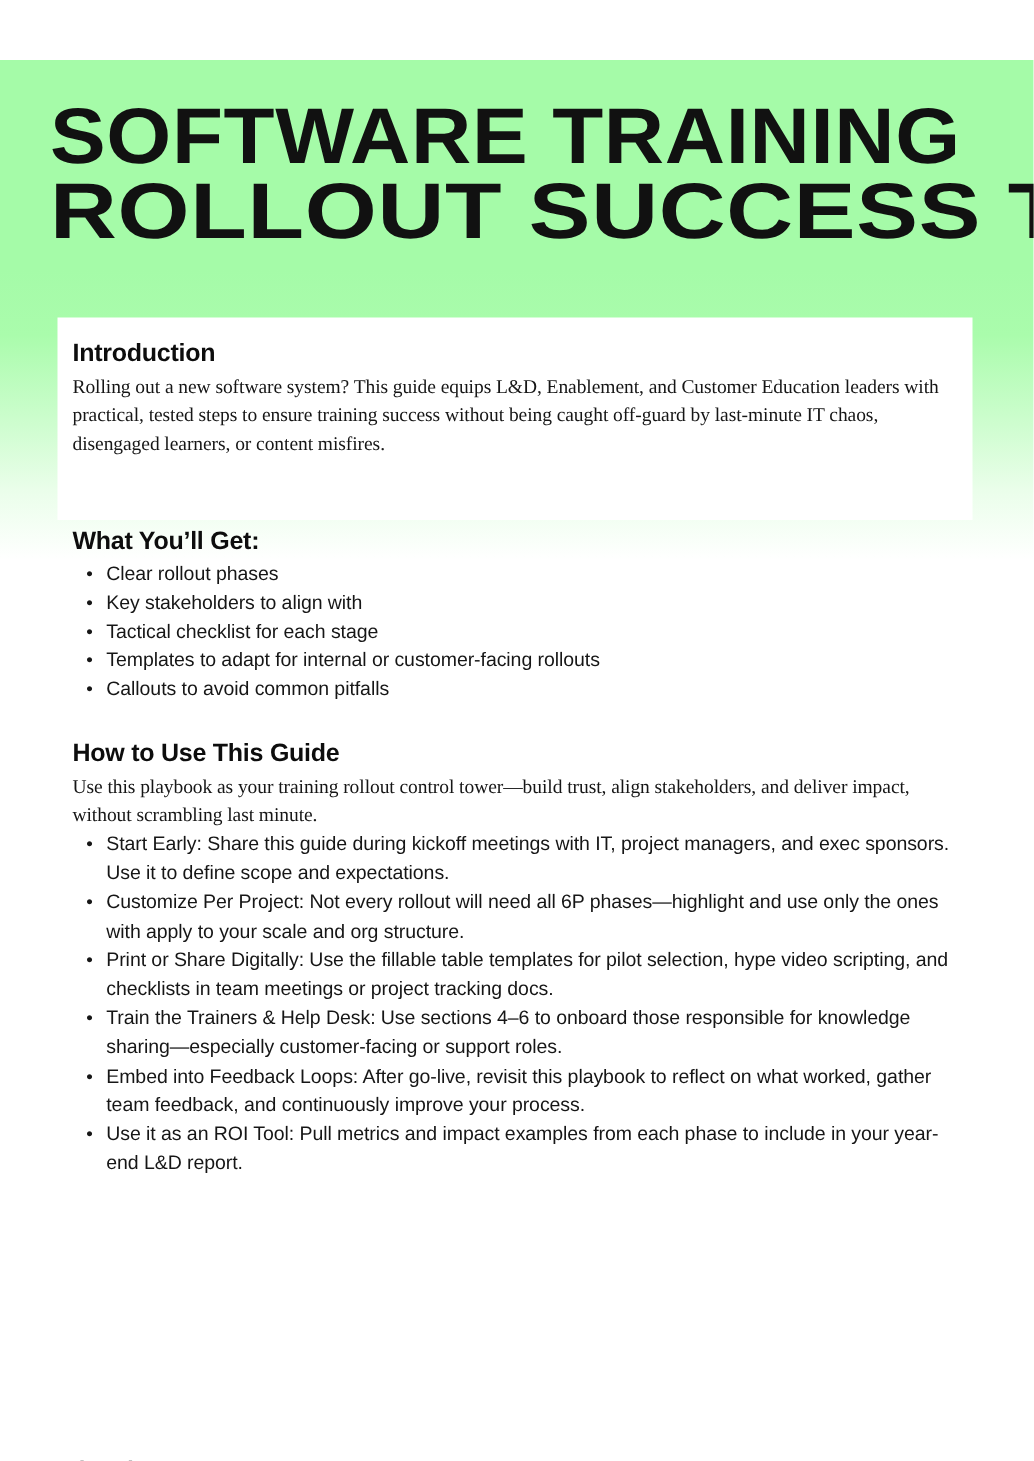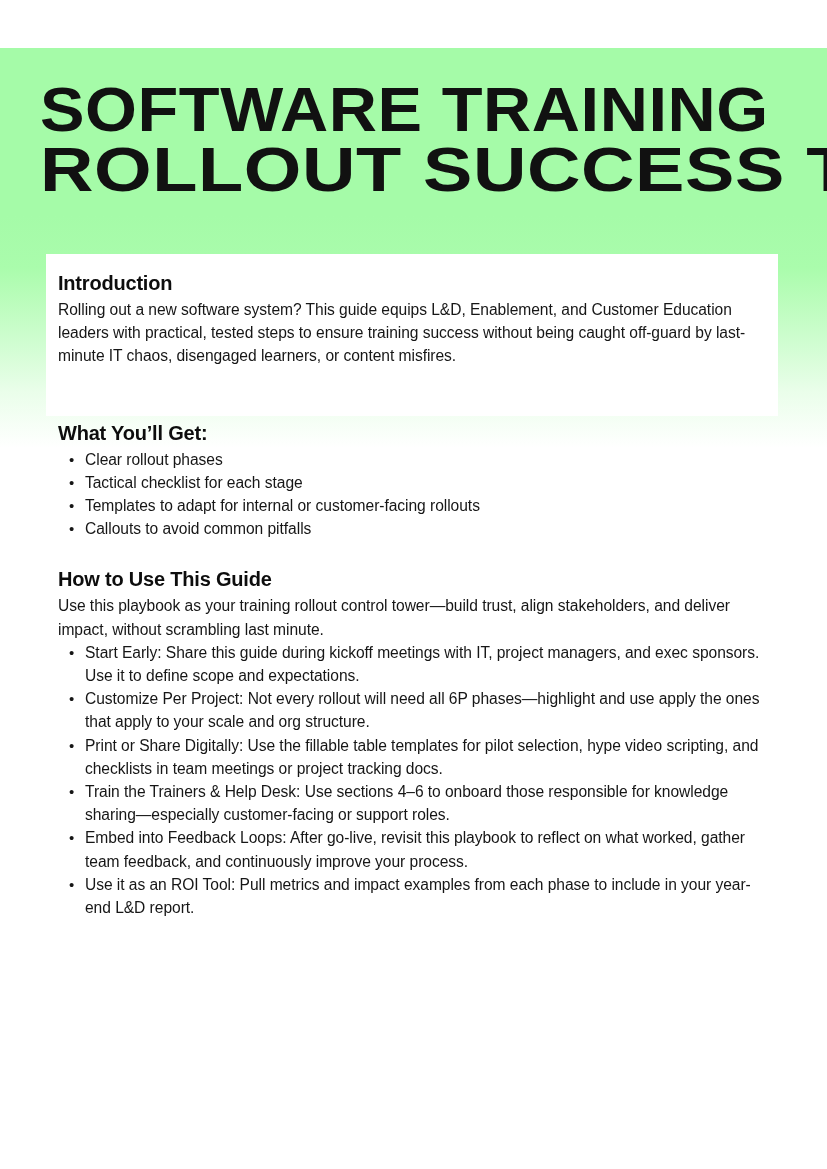--- a/index.html
+++ b/index.html
@@ -93,20 +93,21 @@
     margin: 0 0 2px 0;
     color: #0d0d0d;
   }
 
   p.body-text {
     font-size: 15.6px;
     line-height: 23.2px;
     margin: 0;
     color: #161616;
     letter-spacing: -0.05px;
+    font-family: Liberation Serif, serif;
   }
 
   ul.bullets {
     list-style: none;
     margin: 0;
     padding: 0;
   }
 
   ul.bullets > li {
     position: relative;
@@ -197,34 +198,35 @@
       <h2 class="section-heading">Introduction</h2>
       <p class="body-text">Rolling out a new software system? This guide equips L&amp;D, Enablement, and Customer Education leaders with practical, tested steps to ensure training success without being caught off-guard by last-minute IT chaos, disengaged learners, or content misfires.</p>
     </div>
 
     <div class="gap-intro"></div>
 
     <div class="section">
       <h2 class="section-heading">What You’ll Get:</h2>
       <ul class="bullets">
         <li> Clear rollout phases</li>
+        <li>Key stakeholders to align with</li>
         <li>Tactical checklist for each stage</li>
         <li>Templates to adapt for internal or customer-facing rollouts</li>
         <li>Callouts to avoid common pitfalls</li>
       </ul>
     </div>
 
     <div class="gap-mid"></div>
 
     <div class="section">
       <h2 class="section-heading">How to Use This Guide</h2>
       <p class="body-text">Use this playbook as your training rollout control tower—build trust, align stakeholders, and deliver impact, without scrambling last minute.</p>
       <ul class="bullets">
         <li>Start Early: Share this guide during kickoff meetings with IT, project managers, and exec sponsors. Use it to define scope and expectations.</li>
-        <li> Customize Per Project: Not every rollout will need all 6P phases—highlight and use apply the ones that apply to your scale and org structure.</li>
+        <li> Customize Per Project: Not every rollout will need all 6P phases—highlight and use only the ones with apply to your scale and org structure.</li>
         <li>Print or Share Digitally: Use the fillable table templates for pilot selection, hype video scripting, and checklists in team meetings or project tracking docs.</li>
         <li>Train the Trainers &amp; Help Desk: Use sections 4–6 to onboard those responsible for knowledge sharing—especially customer-facing or support roles.</li>
         <li>Embed into Feedback Loops: After go-live, revisit this playbook to reflect on what worked, gather team feedback, and continuously improve your process.</li>
         <li>Use it as an ROI Tool: Pull metrics and impact examples from each phase to include in your year-end L&amp;D report.</li>
       </ul>
     </div>
 
   </div>
 
   <div class="footer-logo">

